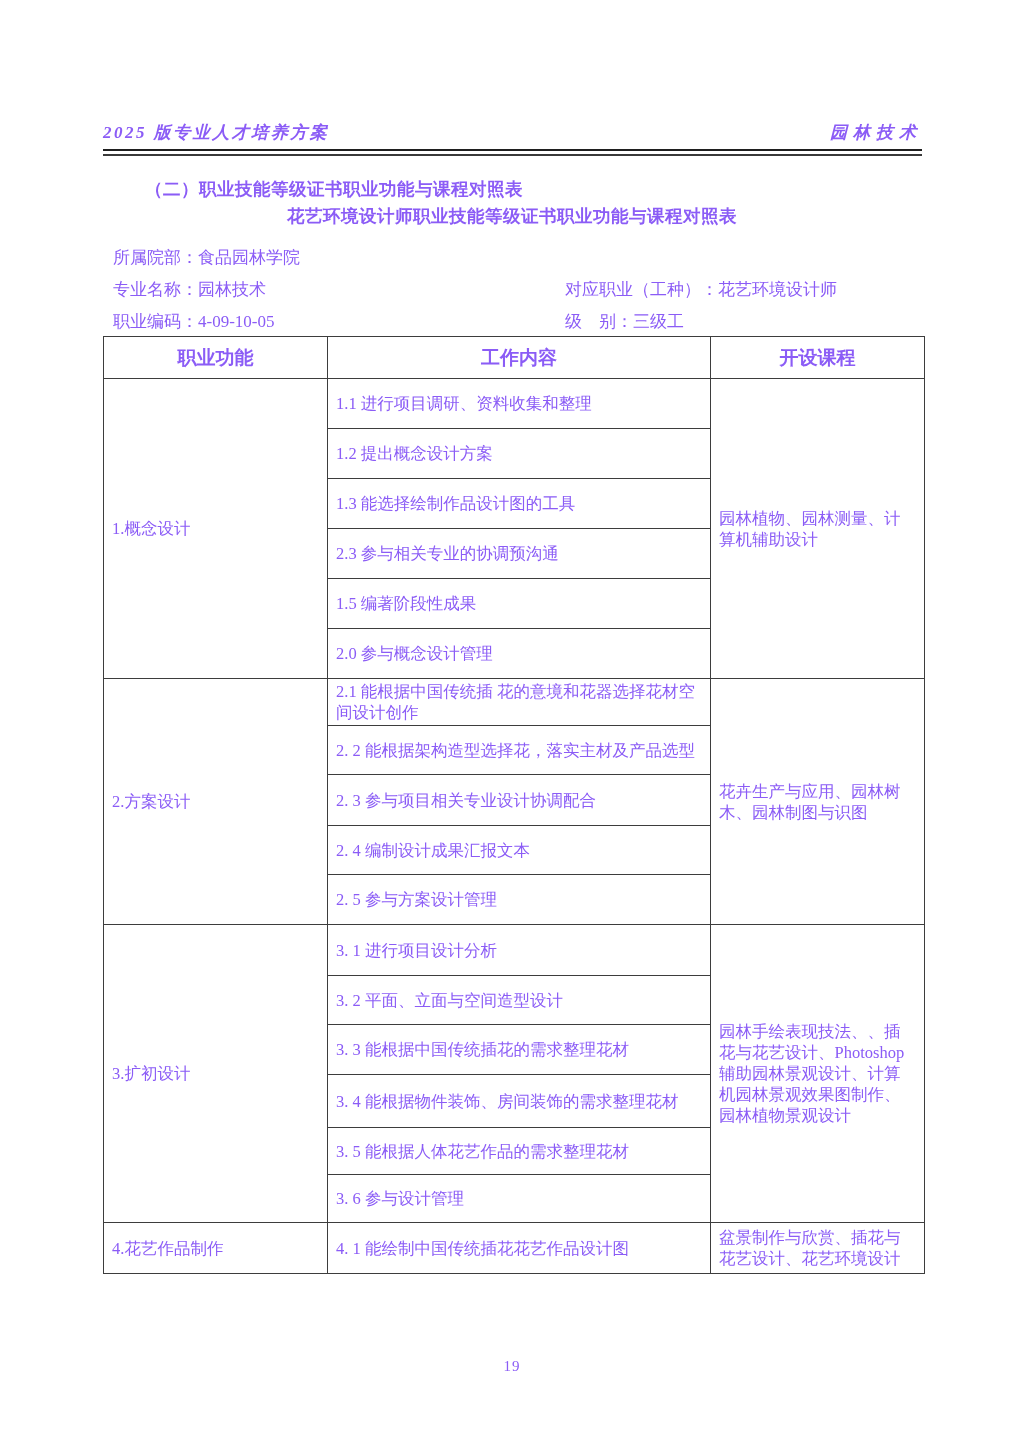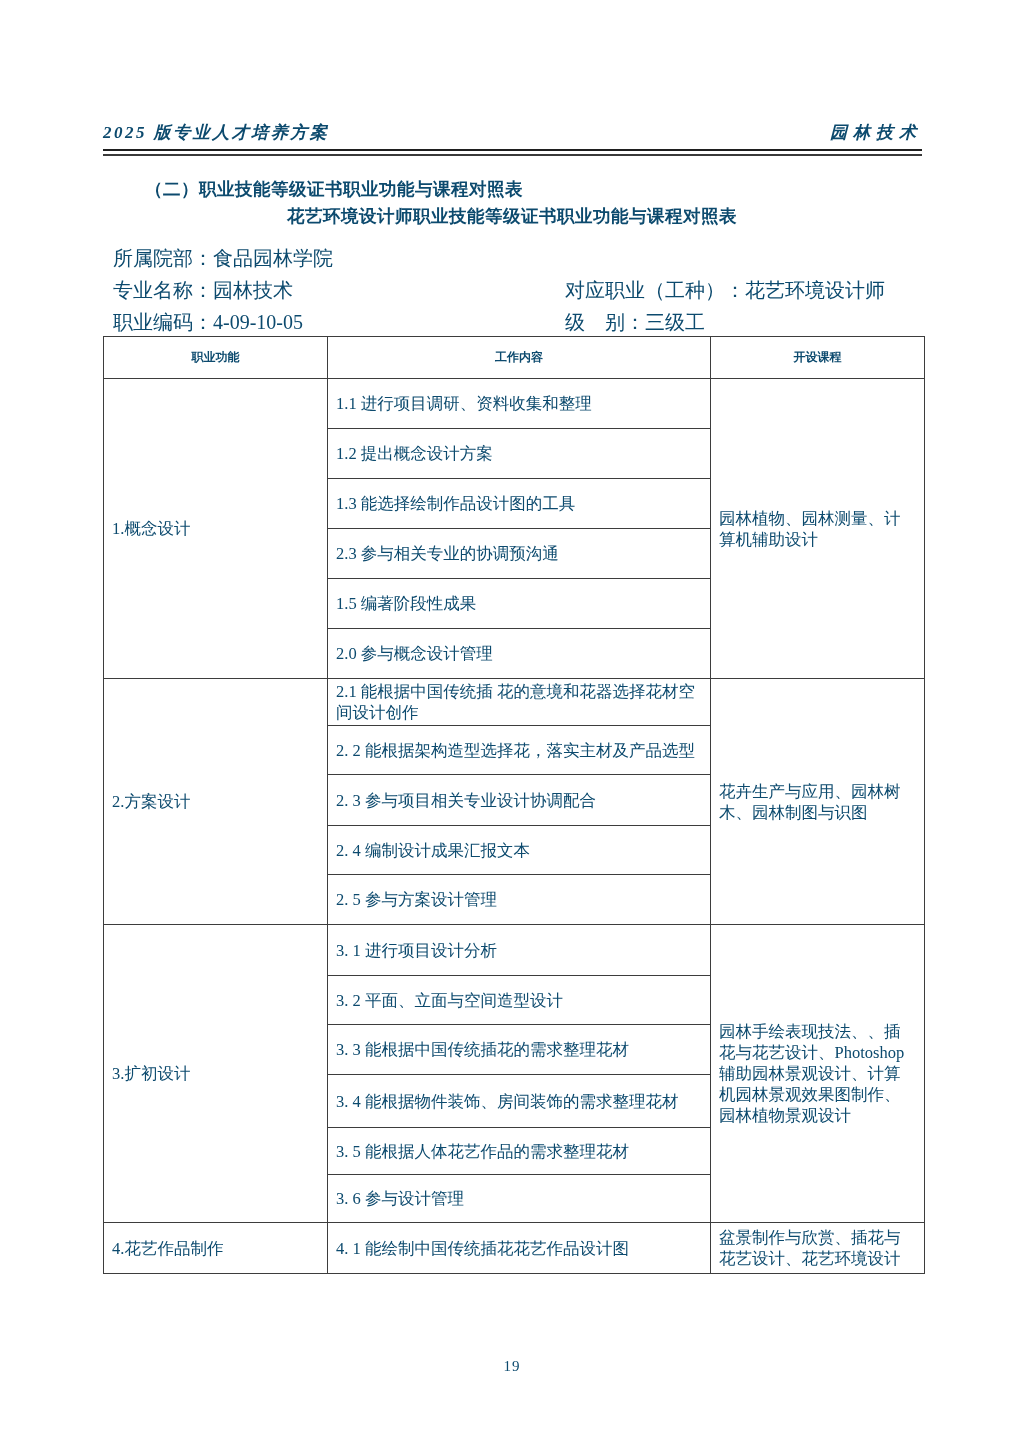--- a/index.html
+++ b/index.html
@@ -2,21 +2,21 @@
 <html><head>
 <meta charset="utf-8">
 <style>
   html,body{margin:0;padding:0;background:#e8e8e8;}
   .page{
     position:relative;
     width:1024px;height:1448px;
     margin:0 auto;
     background:#ffffff;
     font-family:"Liberation Serif","DejaVu Serif",serif;
-    color:#0c4a6e;
+    color:#8b5cf6;
     overflow:hidden;
   }
   
   .running-header{
     position:absolute;left:103px;top:121px;width:819px;
     display:flex;justify-content:space-between;align-items:flex-end;
     font-size:17px;font-weight:bold;font-style:italic;
   }
   .running-header .hl{letter-spacing:2.5px;}
   .running-header .hr{letter-spacing:6px;}
@@ -27,41 +27,41 @@
   
   .section-heading{
     position:absolute;left:145px;top:177px;
     font-size:17.5px;font-weight:bold;letter-spacing:0.5px;
   }
   .table-title{
     position:absolute;left:0;top:204px;width:100%;
     text-align:center;font-size:17.5px;font-weight:bold;letter-spacing:0.5px;
   }
   
-  .meta{position:absolute;left:113px;top:247px;width:809px;font-size:20px;}
+  .meta{position:absolute;left:113px;top:247px;width:809px;font-size:17px;}
   .meta-row{position:relative;height:32px;line-height:22px;}
   .meta-row .right{position:absolute;left:452px;top:0;}
   
   table.cmp{
     position:absolute;left:103px;top:336px;
     width:821px;border-collapse:collapse;table-layout:fixed;
     font-size:16.5px;
   }
   table.cmp col.c1{width:224px;}
   table.cmp col.c2{width:383px;}
   table.cmp col.c3{width:214px;}
   table.cmp th,table.cmp td{
     border:1.5px solid #3d3d3d;
     vertical-align:middle;
     padding:2px 8px;
     line-height:21px;
     font-weight:normal;
     overflow:hidden;
   }
-  table.cmp th{font-weight:bold;font-size:12px;}
+  table.cmp th{font-weight:bold;font-size:19px;}
   td.fn{padding-left:8px;}
   td.wk{padding-left:10px;padding-right:10px;font-family:Liberation Serif, serif;}
   td.cr{padding-left:8px;padding-right:6px;line-height:22px;}
   
   .page-number{
     position:absolute;left:0;top:1358px;width:100%;
     text-align:center;font-size:15px;letter-spacing:1px;
   }
 </style>
 </head>

